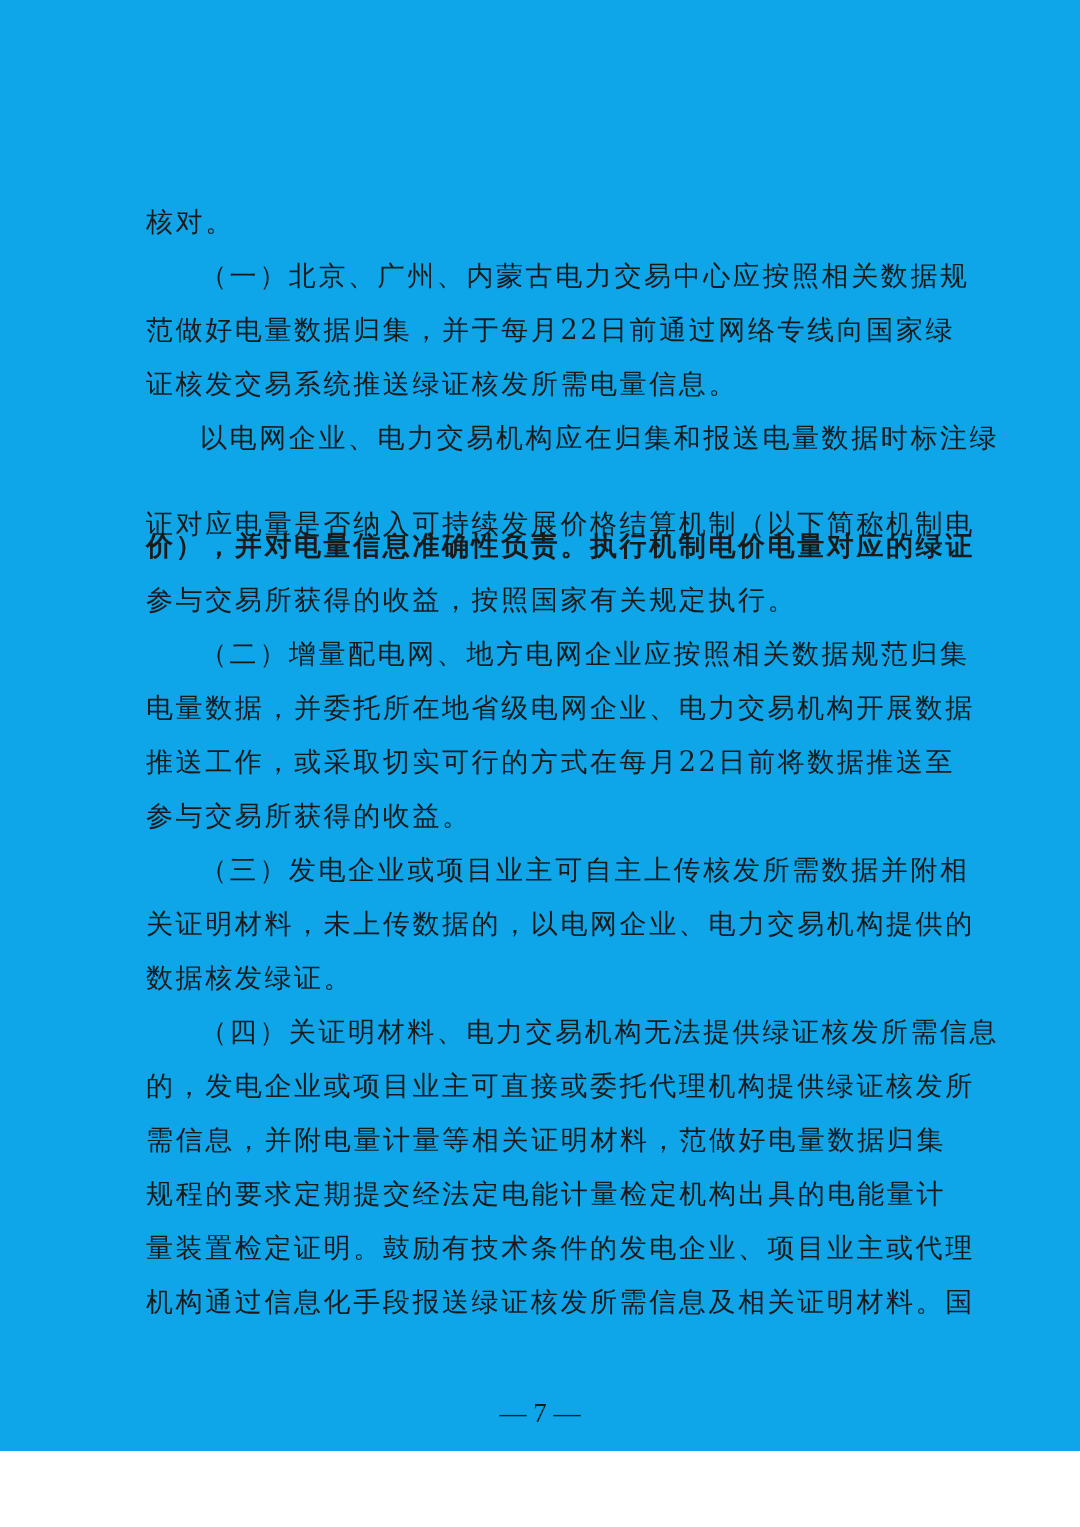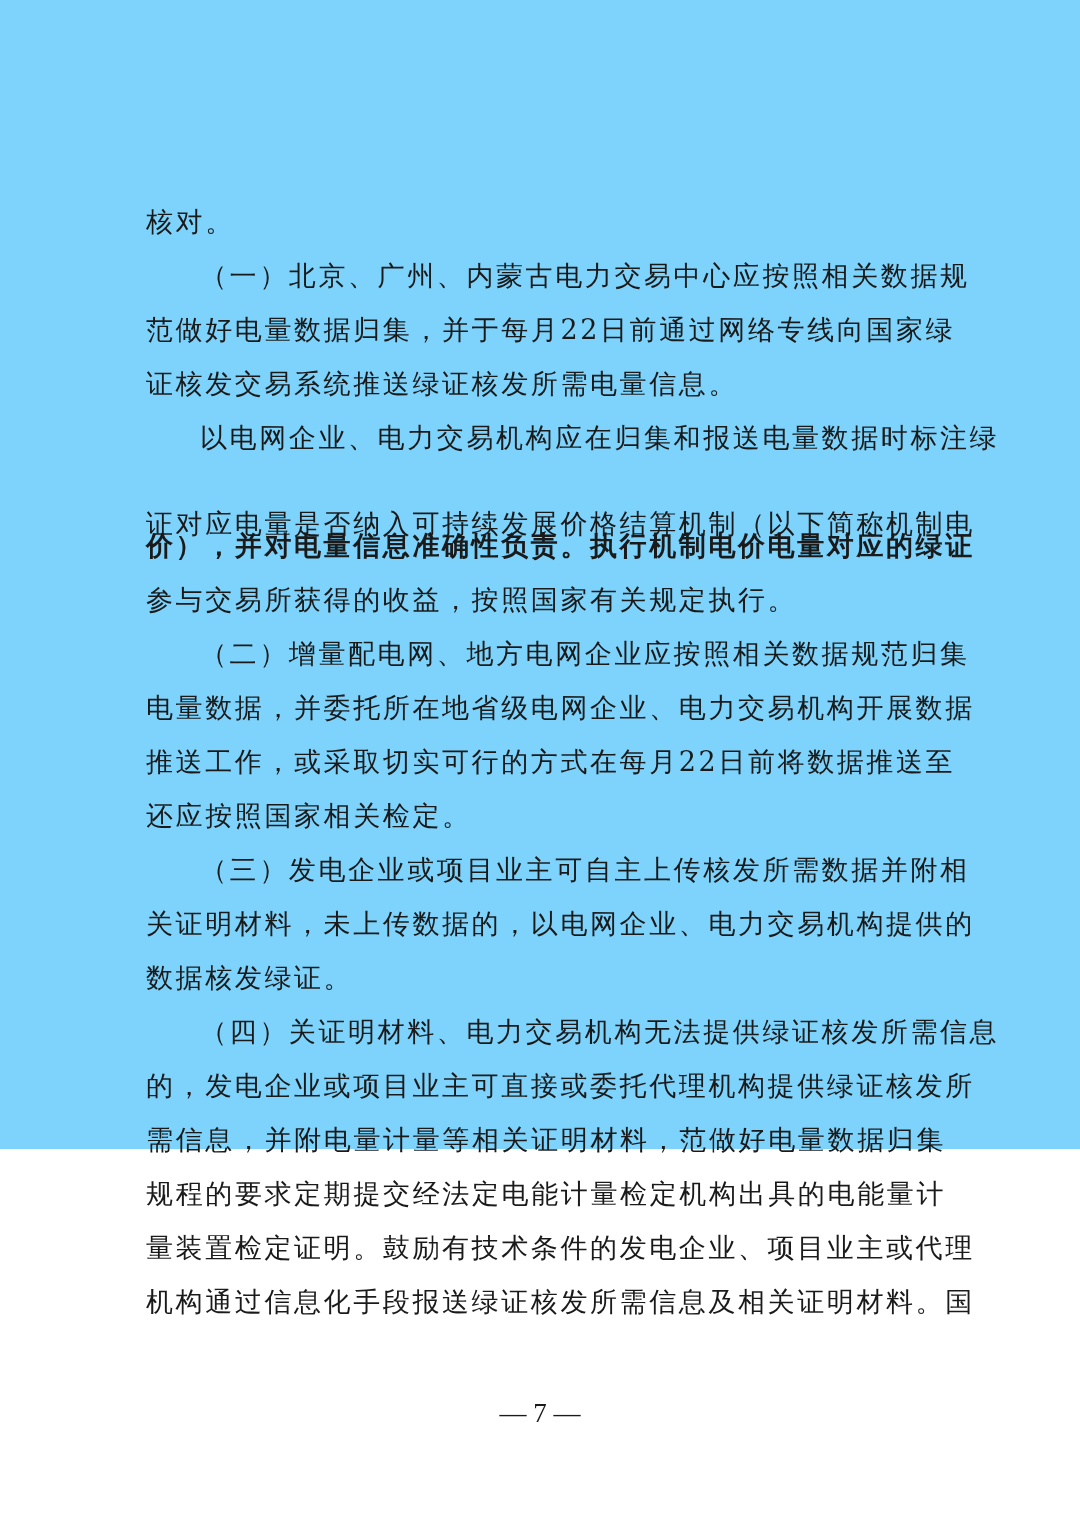--- a/index.html
+++ b/index.html
@@ -1,18 +1,18 @@
 <!DOCTYPE html>
 <html><head>
 <meta charset="utf-8">
 <style>
   html, body { margin: 0; padding: 0; background: #ffffff; }
   body { width: 1080px; height: 1527px; position: relative; overflow: hidden; }
   .page {
-    position: absolute; left: 0; top: 0; width: 1080px; height: 1149px; background: #7dd3fc;
+    position: absolute; left: 0; top: 0; width: 1080px; height: 1451px; background: #0ea5e9;
   }
   .line {
     position: absolute;
     left: 146px;
     width: 800px;
     font-family: "DejaVu Serif", "Liberation Serif", serif;
     font-size: 27px;
     color: #1a1a1a;
     white-space: nowrap;
     letter-spacing: 2.6px;
@@ -41,21 +41,21 @@
       <div class="line indent" style="top: 259px;">（一）北京、广州、内蒙古电力交易中心应按照相关数据规</div>
       <div class="line" style="top: 313px;">范做好电量数据归集，并于每月22日前通过网络专线向国家绿</div>
       <div class="line last" style="top: 367px;">证核发交易系统推送绿证核发所需电量信息。</div>
       <div class="line indent" style="top: 421px;">以电网企业、电力交易机构应在归集和报送电量数据时标注绿</div>
       <div class="line" style="top: 479px; margin-top: 28px;">证对应电量是否纳入可持续发展价格结算机制（以下简称机制电</div>
       <div class="line" style="top: 529px; font-weight: bold;">价），并对电量信息准确性负责。执行机制电价电量对应的绿证</div>
       <div class="line last" style="top: 583px;">参与交易所获得的收益，按照国家有关规定执行。</div>
       <div class="line indent" style="top: 637px;">（二）增量配电网、地方电网企业应按照相关数据规范归集</div>
       <div class="line" style="top: 691px;">电量数据，并委托所在地省级电网企业、电力交易机构开展数据</div>
       <div class="line" style="top: 745px;">推送工作，或采取切实可行的方式在每月22日前将数据推送至</div>
-      <div class="line last" style="top: 799px;">还应按照国家相关检定。</div>
+      <div class="line last" style="top: 799px;">参与交易所获得的收益。</div>
       <div class="line indent" style="top: 853px;">（三）发电企业或项目业主可自主上传核发所需数据并附相</div>
       <div class="line" style="top: 907px;">关证明材料，未上传数据的，以电网企业、电力交易机构提供的</div>
       <div class="line last" style="top: 961px;">数据核发绿证。</div>
       <div class="line indent" style="top: 1015px;">（四）关证明材料、电力交易机构无法提供绿证核发所需信息</div>
       <div class="line" style="top: 1069px;">的，发电企业或项目业主可直接或委托代理机构提供绿证核发所</div>
       <div class="line" style="top: 1123px;">需信息，并附电量计量等相关证明材料，范做好电量数据归集</div>
       <div class="line" style="top: 1177px;">规程的要求定期提交经法定电能计量检定机构出具的电能量计</div>
       <div class="line" style="top: 1231px;">量装置检定证明。鼓励有技术条件的发电企业、项目业主或代理</div>
       <div class="line" style="top: 1285px;">机构通过信息化手段报送绿证核发所需信息及相关证明材料。国</div>
     </div>

